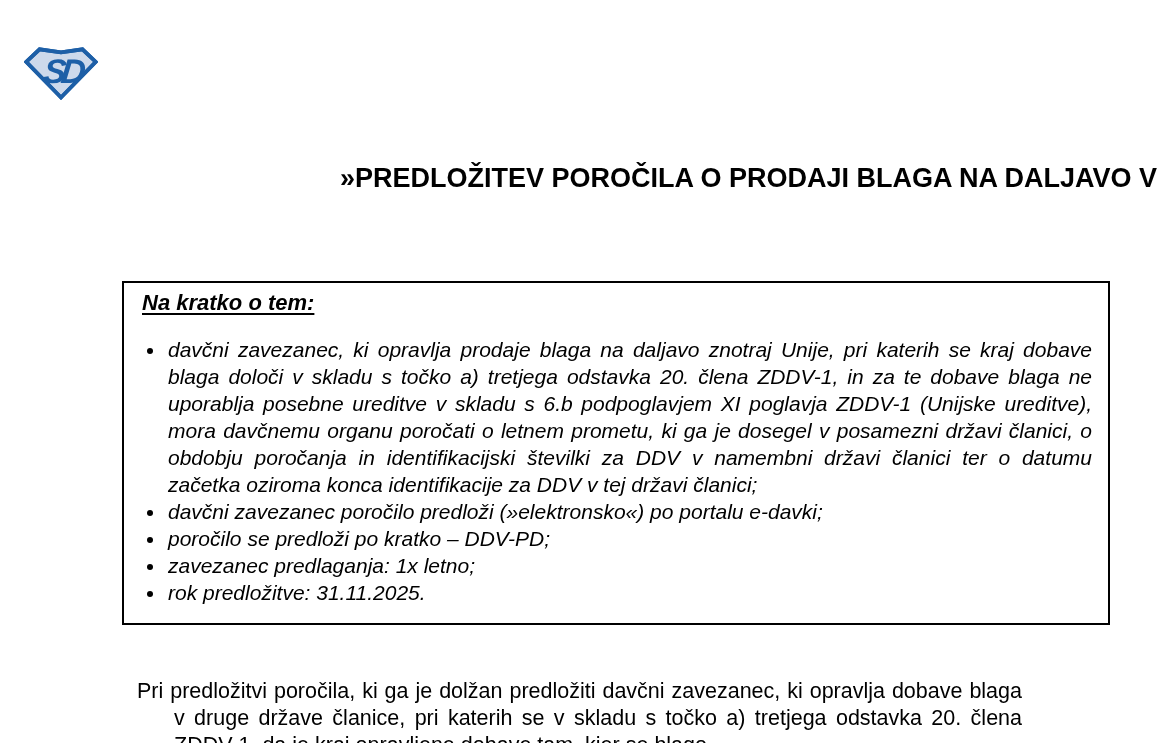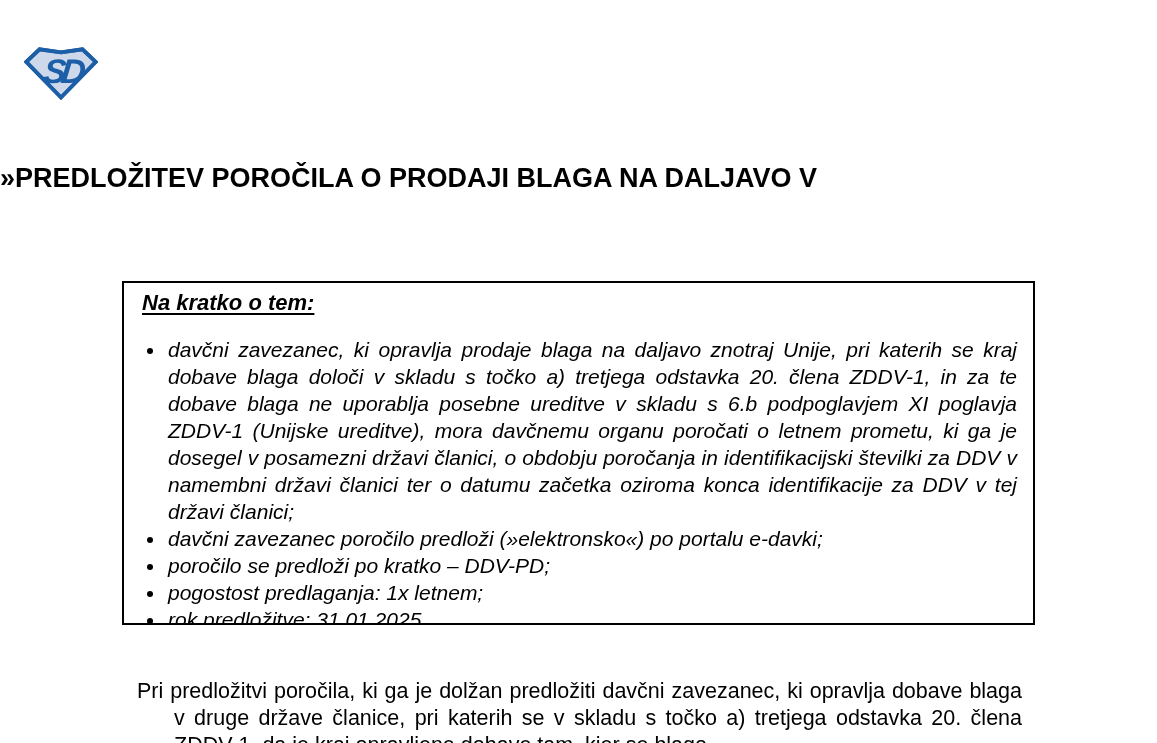--- a/index.html
+++ b/index.html
@@ -23,31 +23,31 @@
   .logo text {
     font-family: "Liberation Sans", sans-serif;
     font-weight: bold;
     font-style: italic;
   }
   .title-block {
     position: absolute;
     top: 163px;
     left: 0;
     width: 100%;
-    text-align: left;
+    text-align: right;
     font-weight: bold;
     font-size: 27px;
     line-height: 31px;
     white-space: nowrap;
   }
   .summary-box {
     position: absolute;
     left: 122px;
     top: 281px;
-    width: 913px;
+    width: 988px;
     height: 344px;
     border: 2px solid #000000;
     padding: 7px 16px 10px 16px;
     overflow: hidden;
   }
   .summary-heading {
     font-size: 22px;
     font-weight: bold;
     font-style: italic;
     text-decoration: underline;
@@ -93,20 +93,20 @@
   <div class="title-block">
     <div>»PREDLOŽITEV POROČILA O PRODAJI BLAGA NA DALJAVO V</div>
   </div>
 
   <div class="summary-box">
     <div class="summary-heading">Na kratko o tem:</div>
     <ul class="summary-list">
       <li>davčni zavezanec, ki opravlja prodaje blaga na daljavo znotraj Unije, pri katerih se kraj dobave blaga določi v skladu s točko a) tretjega odstavka 20. člena ZDDV-1, in za te dobave blaga ne uporablja posebne ureditve v skladu s 6.b podpoglavjem XI poglavja ZDDV-1 (Unijske ureditve), mora davčnemu organu poročati o letnem prometu, ki ga je dosegel v posamezni državi članici, o obdobju poročanja in identifikacijski številki za DDV v namembni državi članici ter o datumu začetka oziroma konca identifikacije za DDV v tej državi članici;</li>
       <li>davčni zavezanec poročilo predloži (»elektronsko«) po portalu e-davki;</li>
       <li>poročilo se predloži po kratko – DDV-PD;</li>
-      <li>pogostost predlaganja: 1x letnem;</li>
-      <li>rok predložitve: 31.01.2025.</li>
+      <li>zavezanec predlaganja: 1x letno;</li>
+      <li>rok predložitve: 31.11.2025.</li>
     </ul>
   </div>
 
   <div class="body-paragraph">Pri predložitvi poročila, ki ga je dolžan predložiti davčni zavezanec, ki opravlja dobave blaga v druge države članice, pri katerih se v skladu s točko a) tretjega odstavka 20. člena ZDDV-1, da je kraj opravljene dobave tam, kjer se blago</div>
 
 </div>
 
 </body></html>

